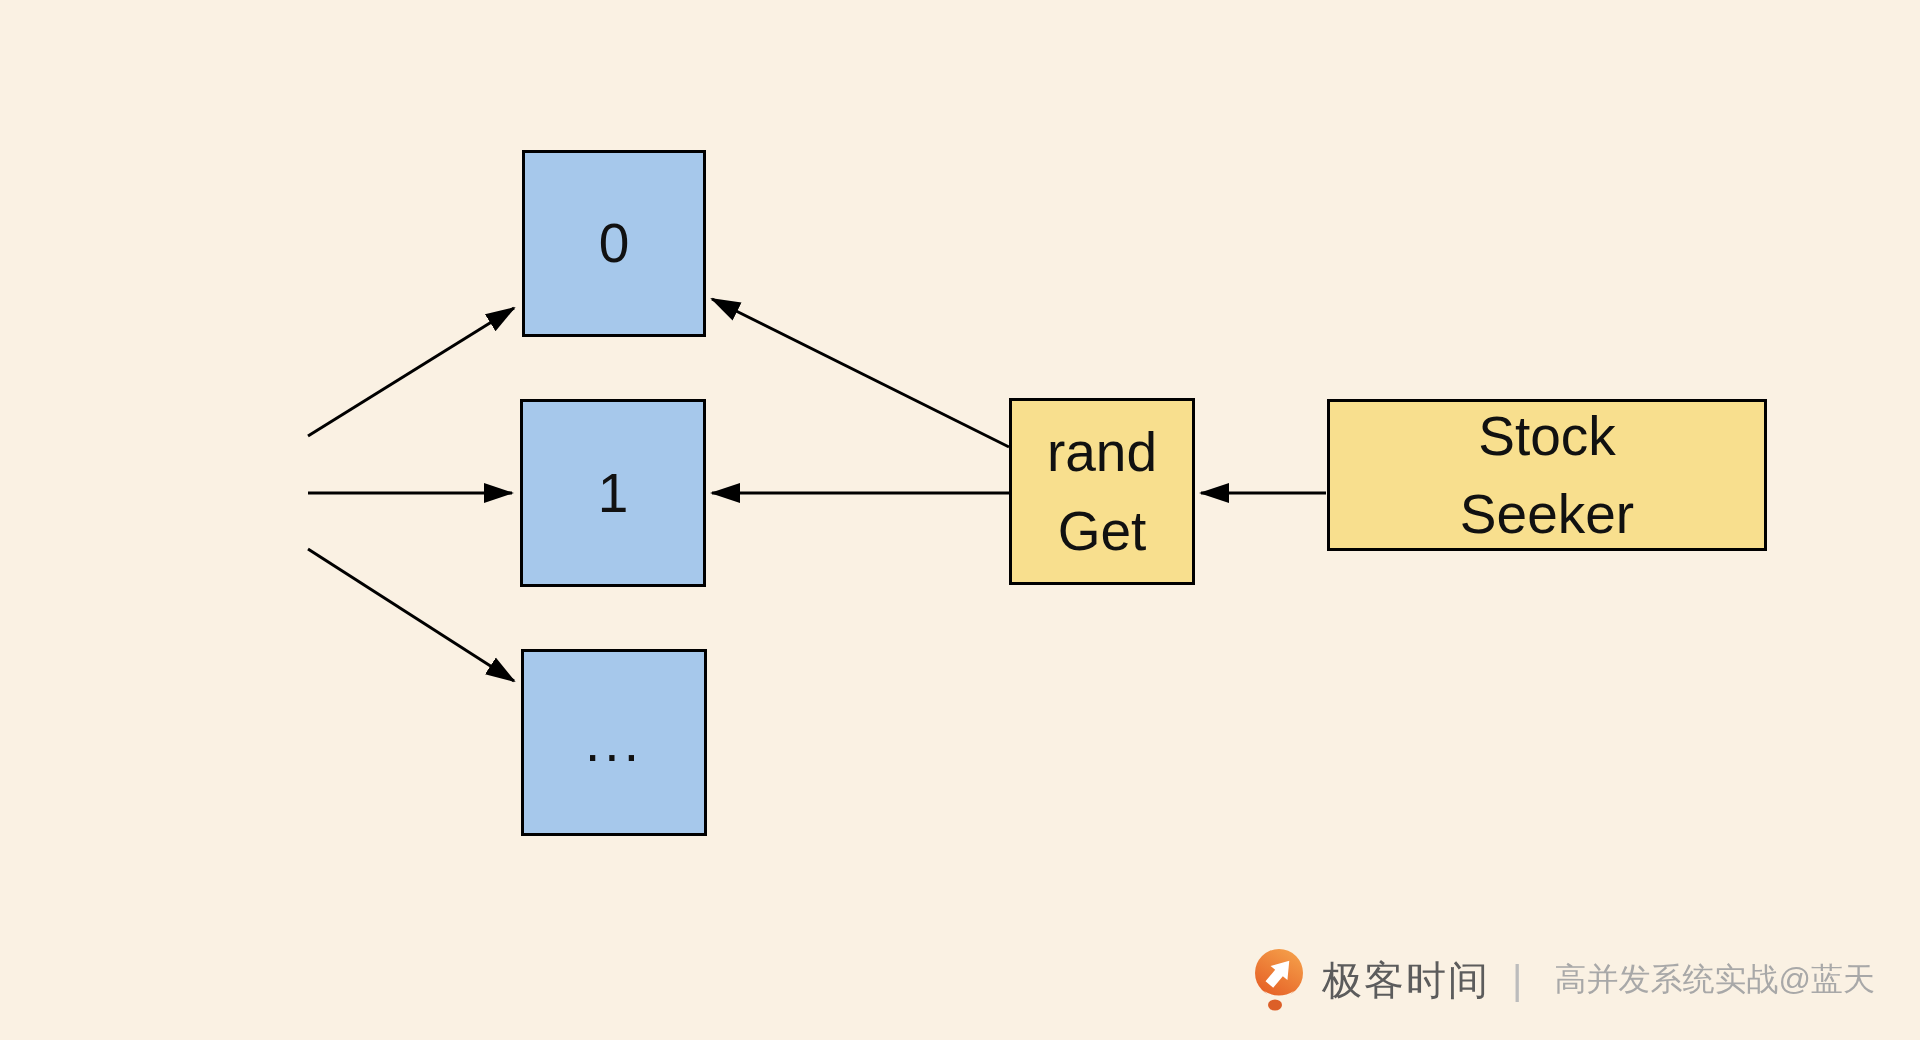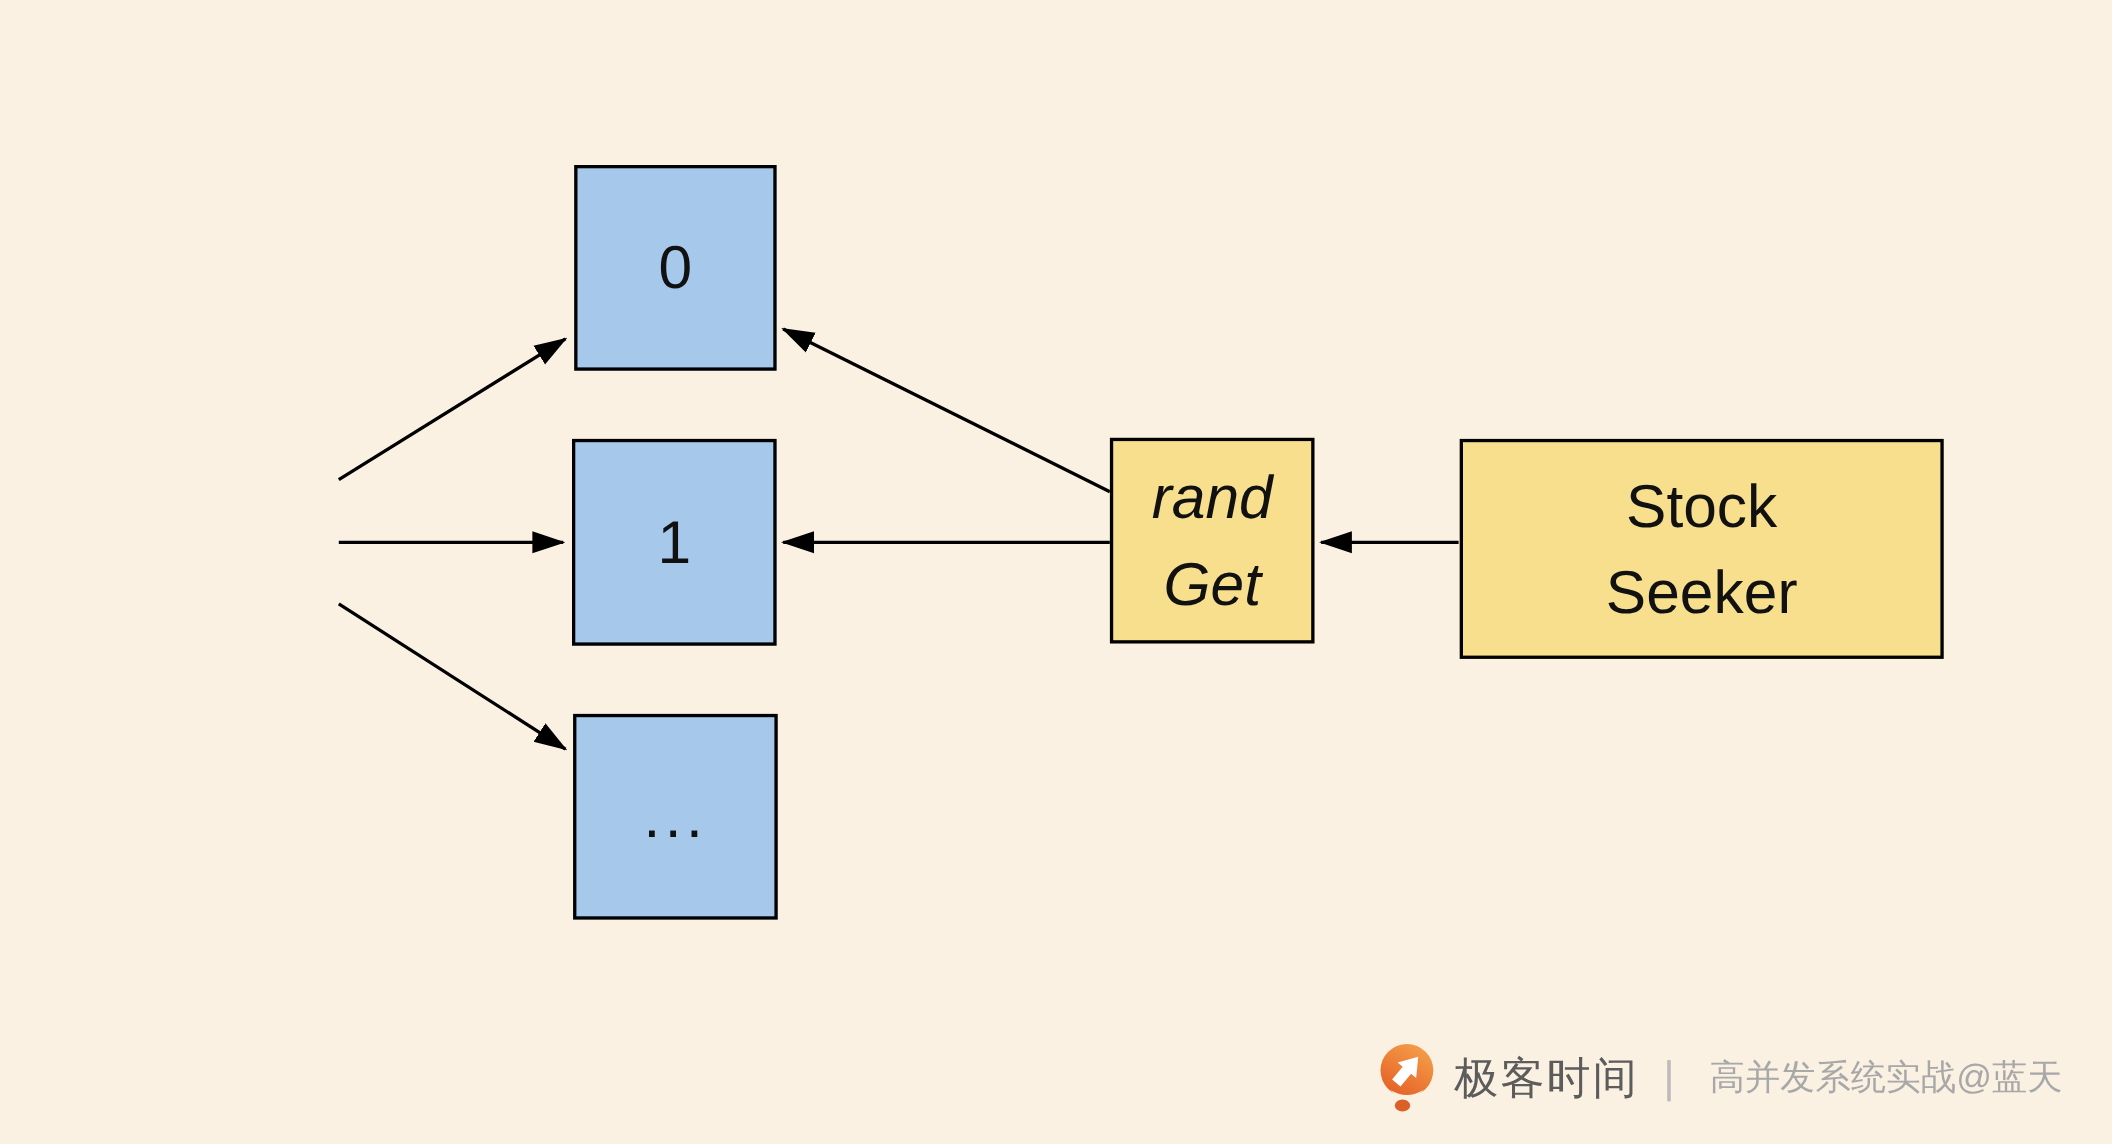--- a/index.html
+++ b/index.html
@@ -28,21 +28,21 @@
     font-size: 55px;
     color: #111;
     text-align: center;
     line-height: 1.42;
   }
   .n-pool   { left: 122px; top: 399px; width: 186px; height: 187px; }
   .n-slot0  { left: 522px; top: 150px; width: 184px; height: 187px; }
   .n-slot1  { left: 520px; top: 399px; width: 186px; height: 188px; }
   .n-more   { left: 521px; top: 649px; width: 186px; height: 187px; }
   .n-rand   { left: 1009px; top: 398px; width: 186px; height: 187px; }
-  .n-stock  { left: 1327px; top: 399px; width: 440px; height: 200px; }
+  .n-stock  { left: 1327px; top: 399px; width: 440px; height: 152px; }
   .n-more .label { letter-spacing: 4px; }
   .watermark {
     position: absolute;
     left: 1254px; top: 942px;
     height: 76px;
     display: flex;
     align-items: center;
     white-space: nowrap;
   }
   .wm-logo { margin-right: 16px; }
@@ -77,21 +77,21 @@
   </div>
 
   <div class="node n-slot1" style="background-color: rgb(166, 200, 235); border-color: rgb(0, 0, 0); color: rgb(17, 17, 17);">
     <span class="label">1</span>
   </div>
 
   <div class="node n-more" style="background-color: rgb(166, 200, 235); border-color: rgb(0, 0, 0); color: rgb(17, 17, 17);">
     <span class="label">...</span>
   </div>
 
-  <div class="node n-rand" style="background-color: rgb(248, 223, 142); border-color: rgb(0, 0, 0); color: rgb(17, 17, 17); font-style: italic;">
+  <div class="node n-rand" style="background-color: rgb(248, 223, 142); border-color: rgb(0, 0, 0); color: rgb(17, 17, 17);">
     <span class="label">rand</span>
     <span class="label">Get</span>
   </div>
 
   <div class="node n-stock" style="background-color: rgb(248, 223, 142); border-color: rgb(0, 0, 0); color: rgb(17, 17, 17);">
     <span class="label">Stock</span>
     <span class="label">Seeker</span>
   </div>
 
   <div class="watermark">

